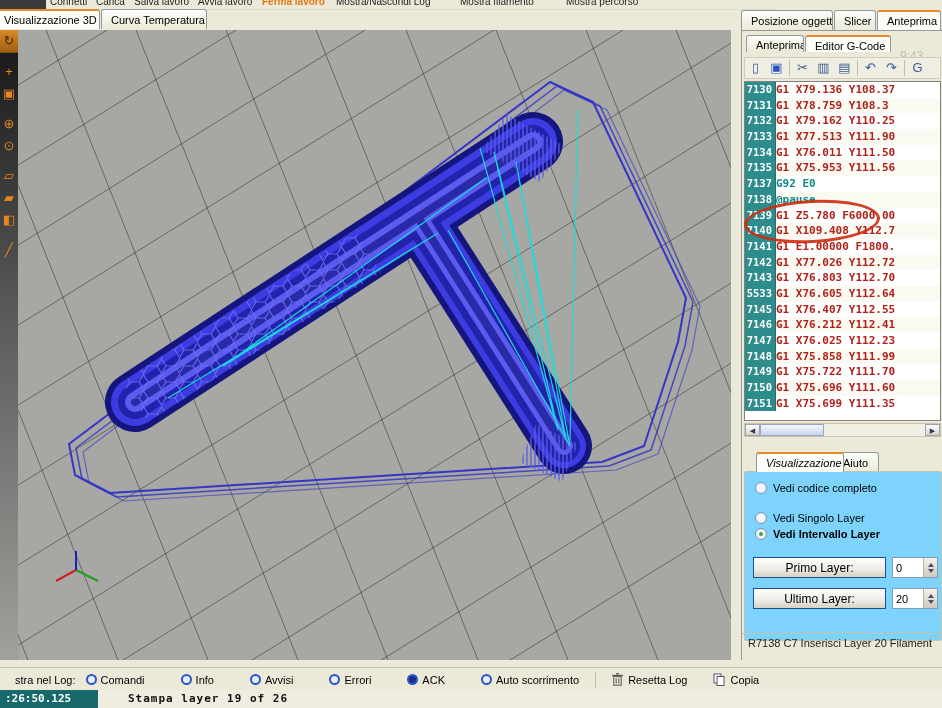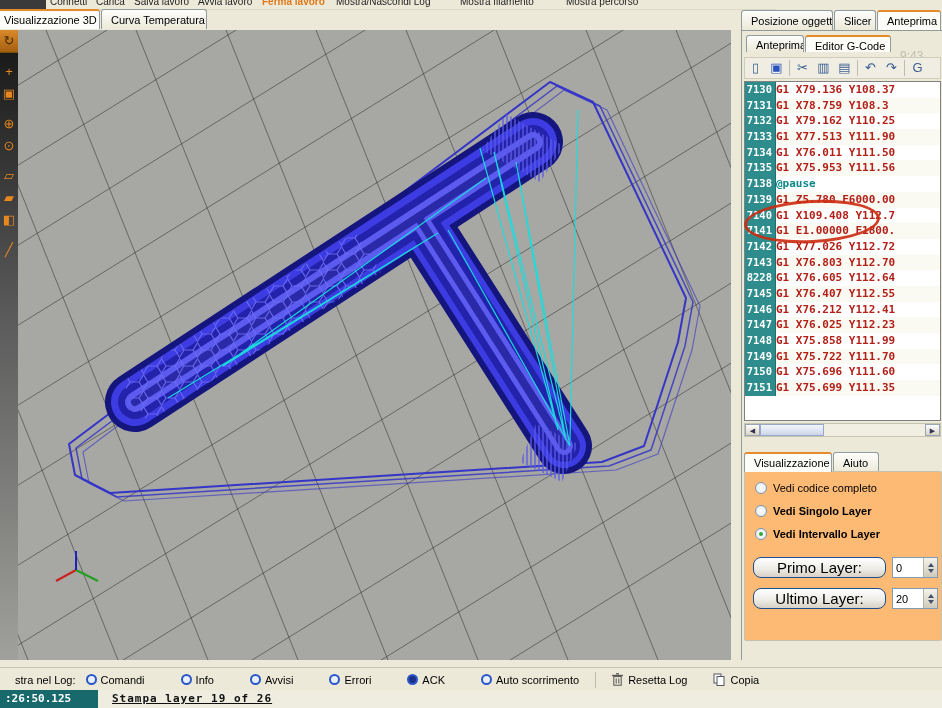--- a/index.html
+++ b/index.html
@@ -54,29 +54,29 @@
   .c-red{color:#b22018}.c-teal{color:#0e8888}
   .hscroll{position:absolute;top:392px;left:2px;width:197px;height:14px;background:#f1efe2;
            border:1px solid #c8c4b0;box-sizing:border-box;display:flex;}
   .sb-btn{width:15px;height:12px;background:linear-gradient(#fdfdfd,#d8d4c4);border:1px solid #9aa4b4;
           box-sizing:border-box;font-size:7px;line-height:11px;text-align:center;color:#335;cursor:pointer;}
   .sb-thumb{width:64px;height:12px;background:linear-gradient(#f4f6fc,#ccd6ea);border:1px solid #98a8c8;
           box-sizing:border-box;cursor:grab;}
   .sb-track{flex:1;}
   .vtabs{position:absolute;top:421px;left:2px;height:20px;}
   .group{position:absolute;top:440px;left:2px;width:196px;height:168px;border:1px solid #c5c2b0;
-         border-radius:2px;background:#fdba74;}
+         border-radius:2px;background:#7dd3fc;}
   .radio-row{position:absolute;left:10px;display:flex;align-items:center;gap:6px;cursor:pointer;}
   .radio{width:12px;height:12px;border-radius:50%;border:1px solid #7b95b5;box-sizing:border-box;
          background:radial-gradient(#ffffff,#dfe8f0);position:relative;flex:none;}
   .radio.sel::after{content:"";position:absolute;left:3px;top:3px;width:4px;height:4px;border-radius:50%;
          background:#3aa63a;}
   .layer-row{position:absolute;left:8px;display:flex;align-items:center;}
-  .xpbtn{width:133px;height:21px;font-family:"Liberation Sans",sans-serif;font-size:15px;
-         border:1px solid #1d4f91;border-radius:8px;cursor:pointer;
+  .xpbtn{width:133px;height:21px;font-family:"Liberation Sans",sans-serif;font-size:12px;
+         border:1px solid #1d4f91;border-radius:0;cursor:pointer;
          background:linear-gradient(#ffffff,#ecebe5 60%,#d8d0c4);}
   .spin-input{margin-left:6px;width:46px;height:21px;border:1px solid #7f9db9;background:#fff;
          display:flex;align-items:center;box-sizing:border-box;cursor:text;}
   .spin-val{flex:1;padding-left:3px;font-size:11px;}
   .spin-btns{width:13px;height:19px;background:linear-gradient(#f4f2ea,#cfcaba);border-left:1px solid #b8b4a4;
          display:flex;flex-direction:column;justify-content:center;cursor:pointer;}
   .spin-btns b{display:block;width:0;height:0;border-left:3px solid transparent;border-right:3px solid transparent;margin:1px auto;}
   .spin-up{border-bottom:4px solid #44506a;}
   .spin-down{border-top:4px solid #44506a;}
   .rstatus{position:absolute;top:602px;left:0;width:199px;height:18px;border-top:1px solid #c5c2b0;
@@ -90,21 +90,21 @@
   .toggles{display:flex;align-items:center;gap:36px;}
   .ltoggle{display:flex;align-items:center;gap:4px;cursor:pointer;white-space:nowrap;}
   .led{width:11px;height:11px;border-radius:50%;border:2px solid #2b57c8;background:#e8f0ff;box-sizing:border-box;flex:none;}
   .led.filled{background:#1b2f8a;}
   .logsep{width:1px;height:16px;background:#c0bcac;margin:0 16px;}
   .logbtn{display:flex;align-items:center;gap:5px;cursor:pointer;margin-right:26px;white-space:nowrap;}
   
   .statusbar{position:absolute;top:690px;left:0;width:942px;height:18px;background:#efece0;display:flex;
              font-family:"DejaVu Sans Mono",monospace;font-weight:bold;font-size:11px;}
   .time{width:98px;flex:none;background:#17696b;color:#fff;line-height:18px;padding-left:5px;box-sizing:border-box;}
-  .msg{line-height:18px;padding-left:14px;color:#101010;letter-spacing:1px;text-decoration:underline;}
+  .msg{line-height:18px;padding-left:30px;color:#101010;letter-spacing:1px;}
 </style>
 </head>
 <body>
 
 <div class="app">
 
   <div class="menu-strip">
     <div class="menu-dark"></div>
 
       <span>Connetti</span>
@@ -269,20 +269,24 @@
           <div class="gnum">7134</div>
           <div class="gcodeTxt c-red">G1 X76.011 Y111.50</div>
         </div>
 
         <div class="gline">
           <div class="gnum">7135</div>
           <div class="gcodeTxt c-red">G1 X75.953 Y111.56</div>
         </div>
 
 
+        <div class="gline">
+          <div class="gnum">7137</div>
+          <div class="gcodeTxt c-teal">G92 E0</div>
+        </div>
 
         <div class="gline">
           <div class="gnum">7138</div>
           <div class="gcodeTxt c-teal">@pause</div>
         </div>
 
         <div class="gline">
           <div class="gnum">7139</div>
           <div class="gcodeTxt c-red">G1 Z5.780 F6000.00</div>
         </div>
@@ -301,21 +305,21 @@
           <div class="gnum">7142</div>
           <div class="gcodeTxt c-red">G1 X77.026 Y112.72</div>
         </div>
 
         <div class="gline">
           <div class="gnum">7143</div>
           <div class="gcodeTxt c-red">G1 X76.803 Y112.70</div>
         </div>
 
         <div class="gline">
-          <div class="gnum">8228</div>
+          <div class="gnum">5533</div>
           <div class="gcodeTxt c-red">G1 X76.605 Y112.64</div>
         </div>
 
         <div class="gline">
           <div class="gnum">7145</div>
           <div class="gcodeTxt c-red">G1 X76.407 Y112.55</div>
         </div>
 
         <div class="gline">
           <div class="gnum">7146</div>
@@ -349,30 +353,30 @@
       </div>
 
     <div class="hscroll">
       <div class="sb-btn">◀</div>
       <div class="sb-thumb"></div>
       <div class="sb-track"></div>
       <div class="sb-btn">▶</div>
     </div>
 
     <div class="vtabs">
-      <div class="tab active" style="left:0;width:88px;">Visualizzazione</div>
+      <div class="tab active" style="left:12px;width:88px;font-style:italic;">Visualizzazione</div>
       <div class="tab" style="left:89px;width:46px;">Aiuto</div>
     </div>
 
     <div class="group">
       <div class="radio-row" style="top:10px;">
         <span class="radio"></span>
         <span>Vedi codice completo</span>
       </div>
-      <div class="radio-row" style="top:33px;font-weight:bold;">
+      <div class="radio-row" style="top:40px;">
         <span class="radio"></span>
         <span>Vedi Singolo Layer</span>
       </div>
       <div class="radio-row" style="top:56px;">
         <span class="radio sel"></span>
         <span style="font-weight:bold;">Vedi Intervallo Layer</span>
       </div>
       <div class="layer-row" style="top:85px;">
         <button class="xpbtn">Primo Layer:</button>
         <div class="spin-input">
@@ -388,20 +392,21 @@
         <div class="spin-input">
           <span class="spin-val">20</span>
           <span class="spin-btns">
               <b class="spin-up"></b>
               <b class="spin-down"></b>
             </span>
         </div>
       </div>
     </div>
 
+    <div class="rstatus">R7138   C7   Inserisci   Layer 20 Filament</div>
   </div>
 
   <div class="ellipse"></div>
 
   <div class="logbar">
     <span class="loglabel">stra nel Log:</span>
     <div class="toggles">
 
         <div class="ltoggle">
           <span class="led"></span>

